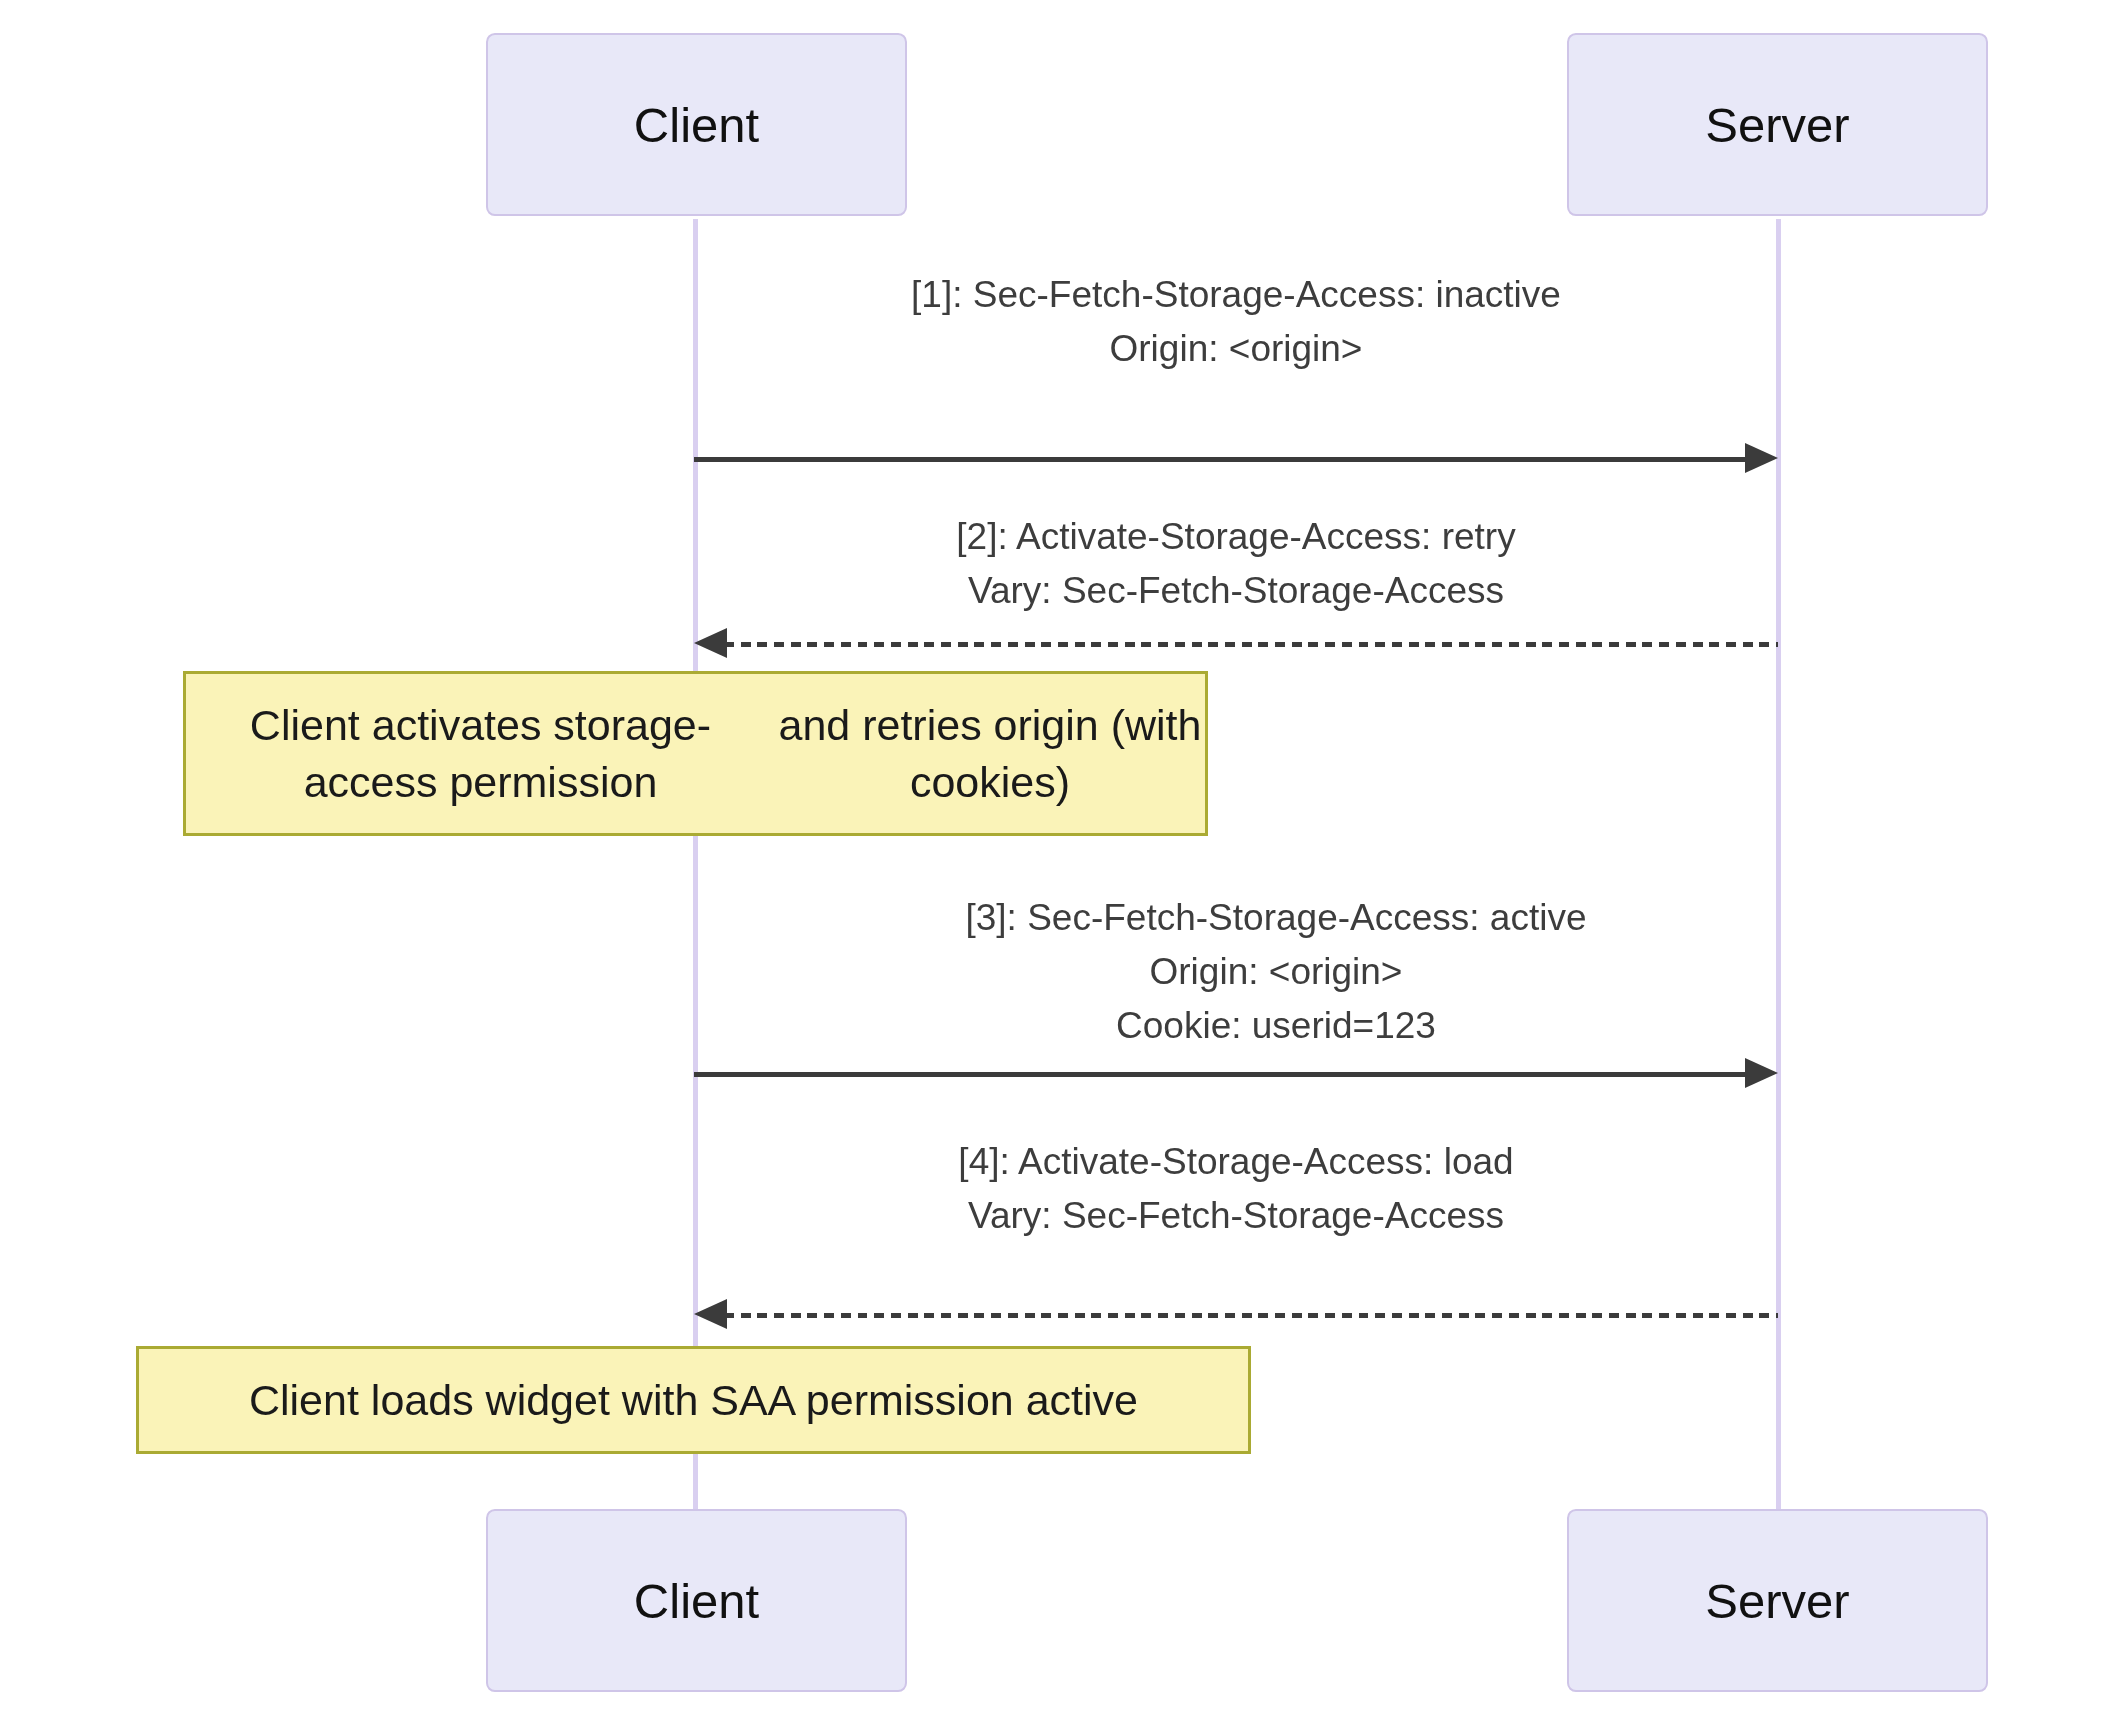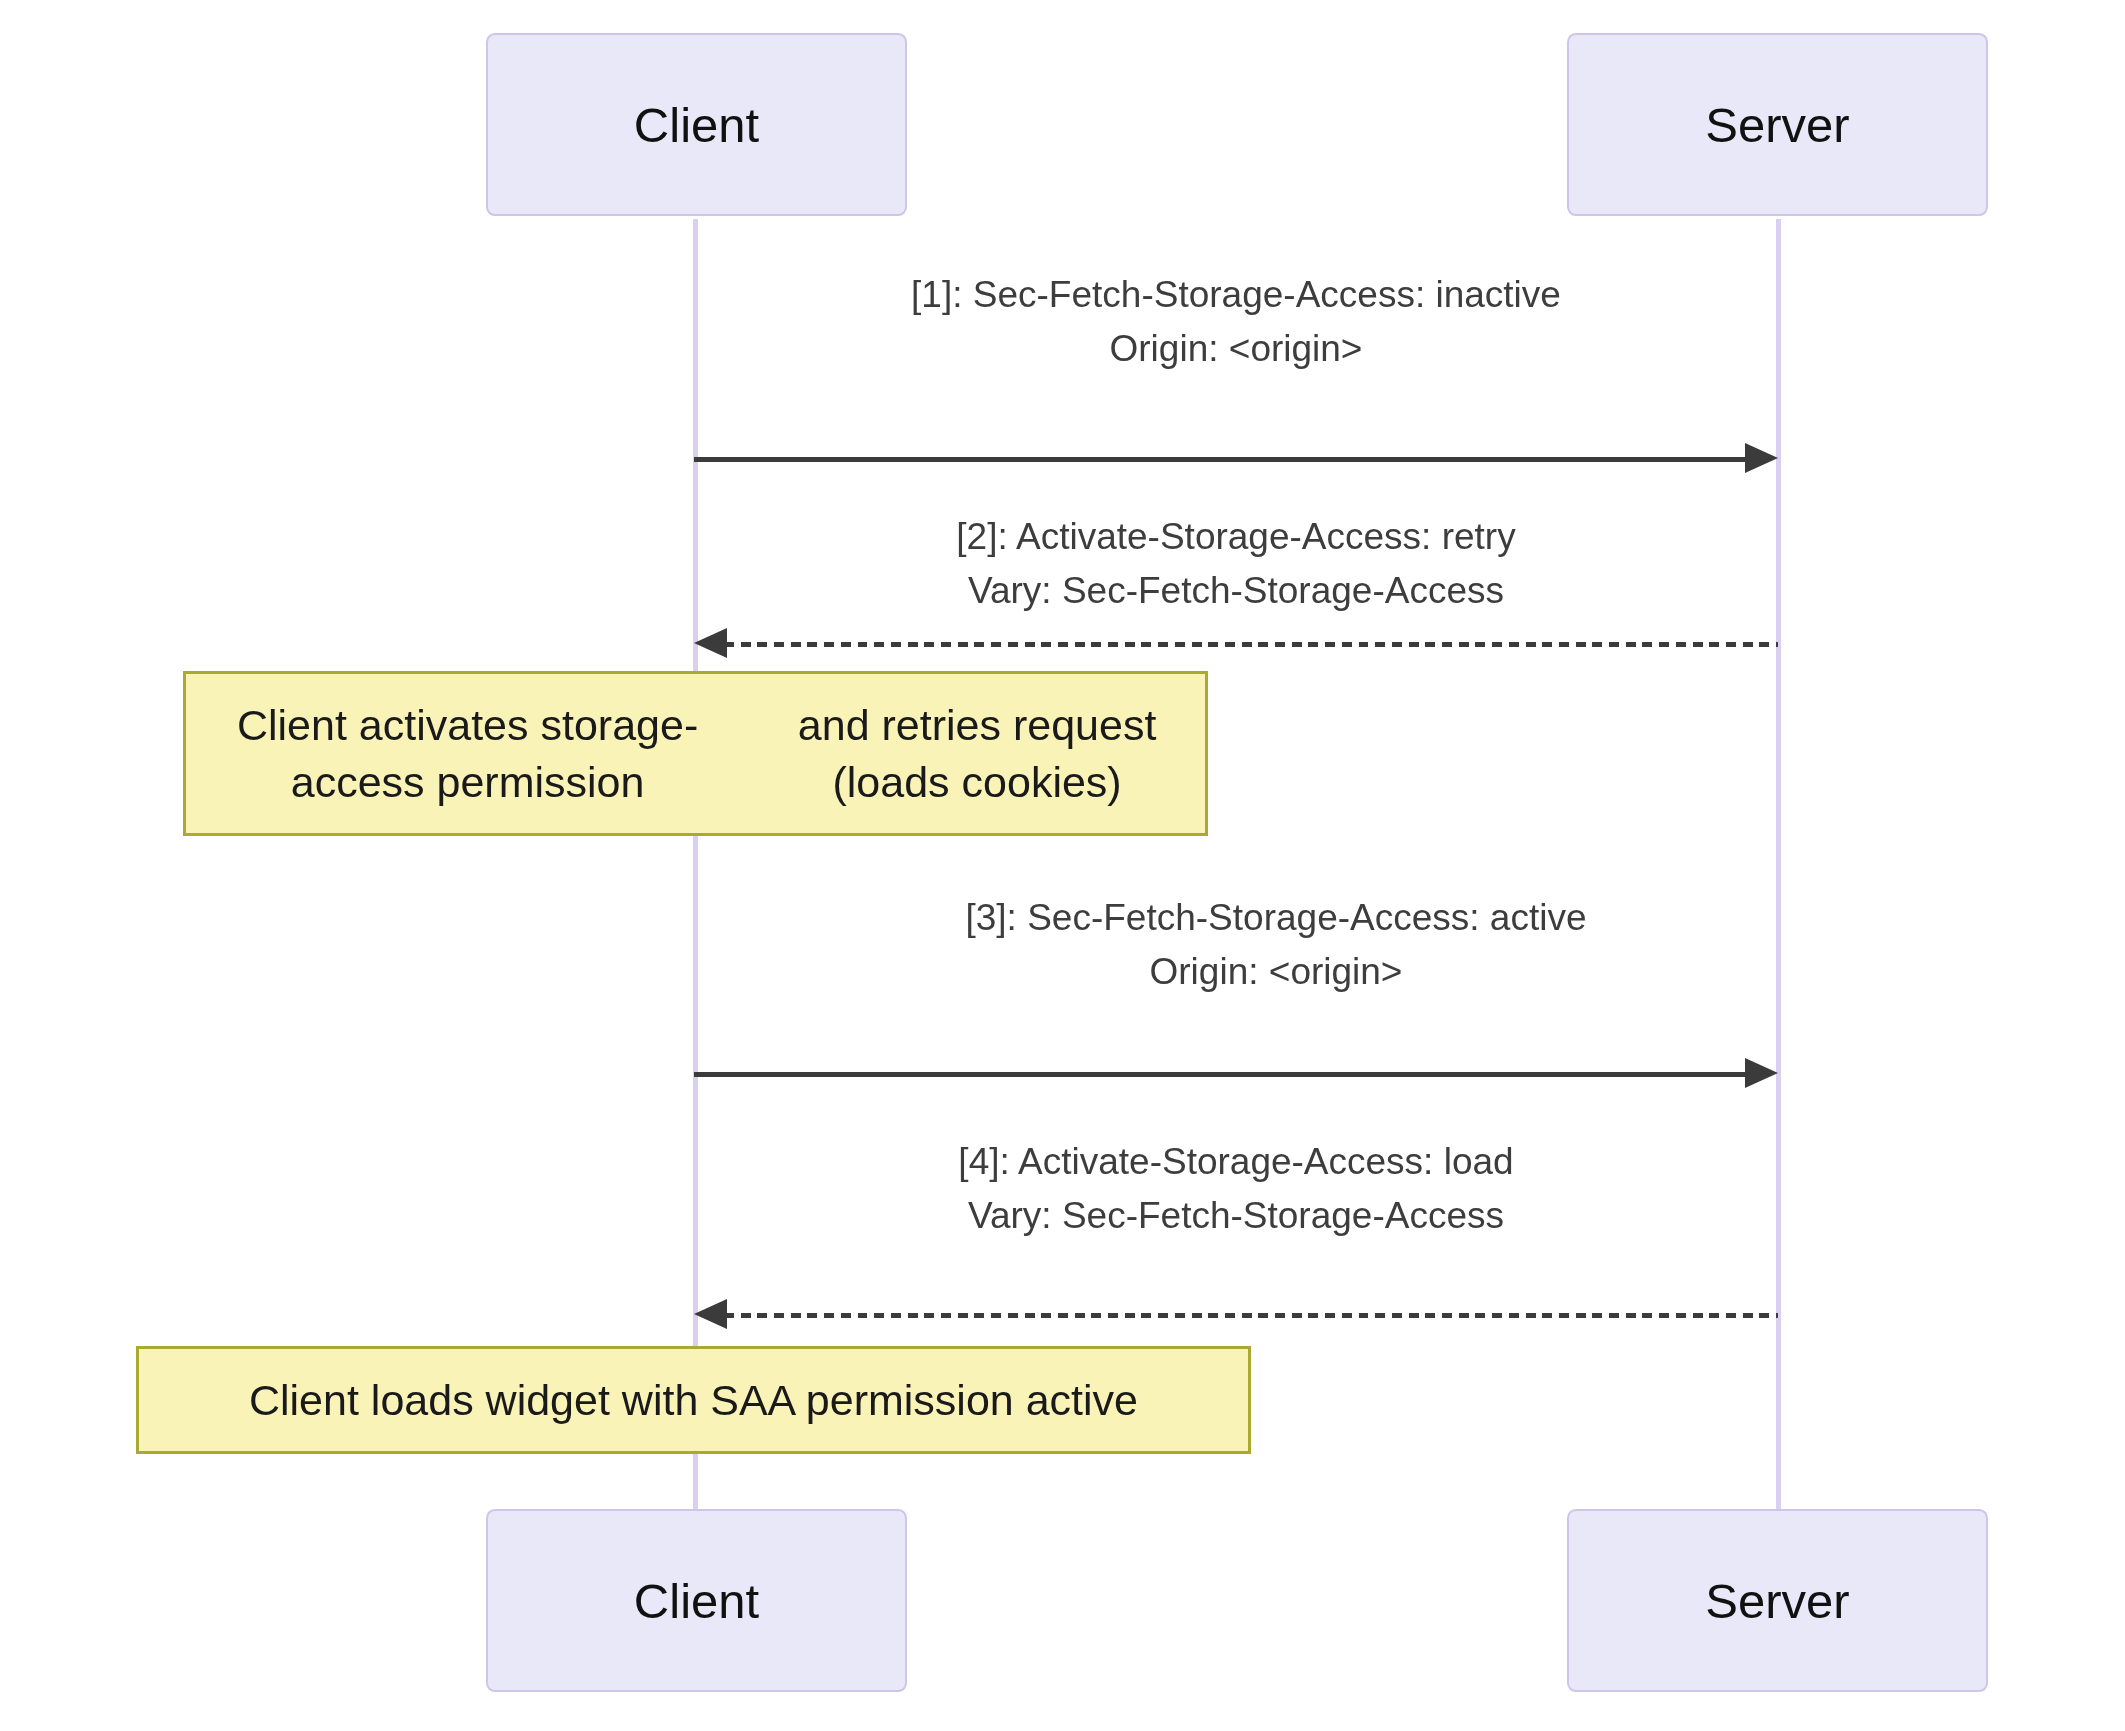--- a/index.html
+++ b/index.html
@@ -137,26 +137,27 @@
     <div>[2]: Activate-Storage-Access: retry</div>
     <div>Vary: Sec-Fetch-Storage-Access</div>
   </div>
   <div class="arrow" id="arrow-2">
     <div class="line dashed"></div>
     <div class="head left"></div>
   </div>
 
   <div class="note" id="note-1">
     <div>Client activates storage-access permission</div>
-    <div>and retries request (loads cookies)</div>
+    <div>and retries origin (with cookies)</div>
   </div>
 
   <div class="msg" id="msg-3">
     <div>[3]: Sec-Fetch-Storage-Access: active</div>
     <div>Origin: &lt;origin&gt;</div>
+    <div>Cookie: userid=123</div>
   </div>
   <div class="arrow" id="arrow-3">
     <div class="line solid"></div>
     <div class="head right"></div>
   </div>
 
   <div class="msg" id="msg-4">
     <div>[4]: Activate-Storage-Access: load</div>
     <div>Vary: Sec-Fetch-Storage-Access</div>
   </div>

